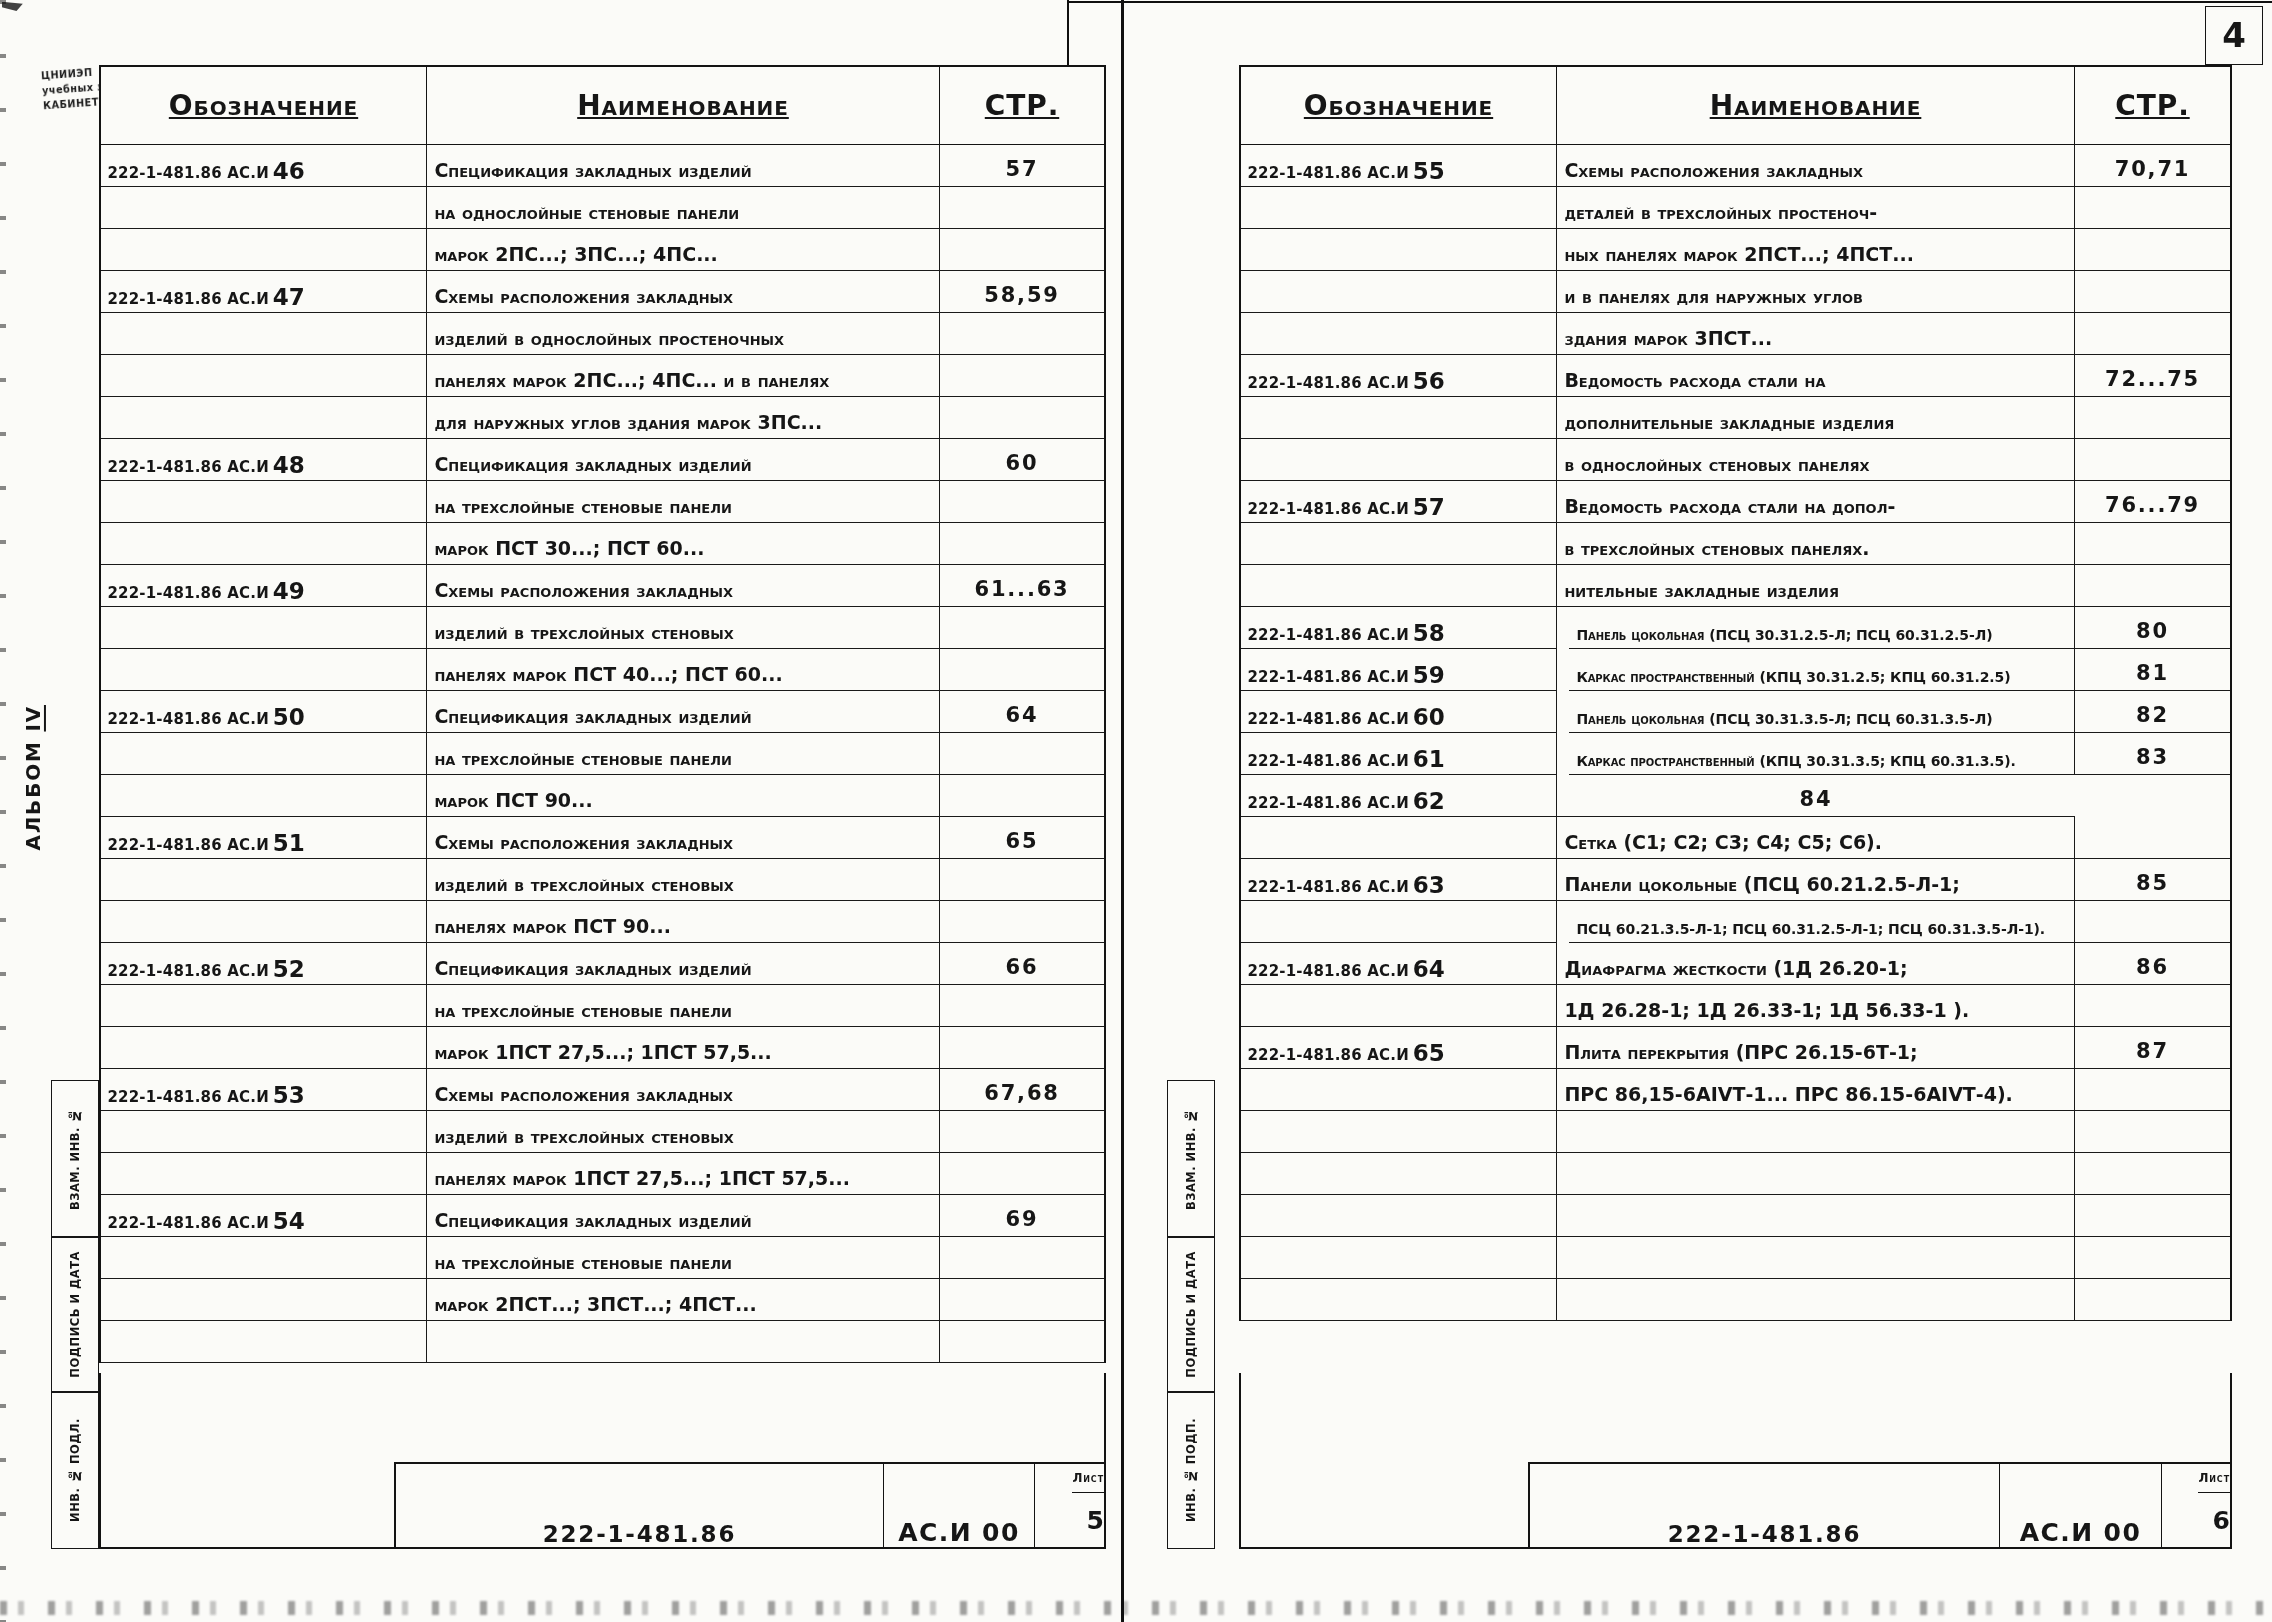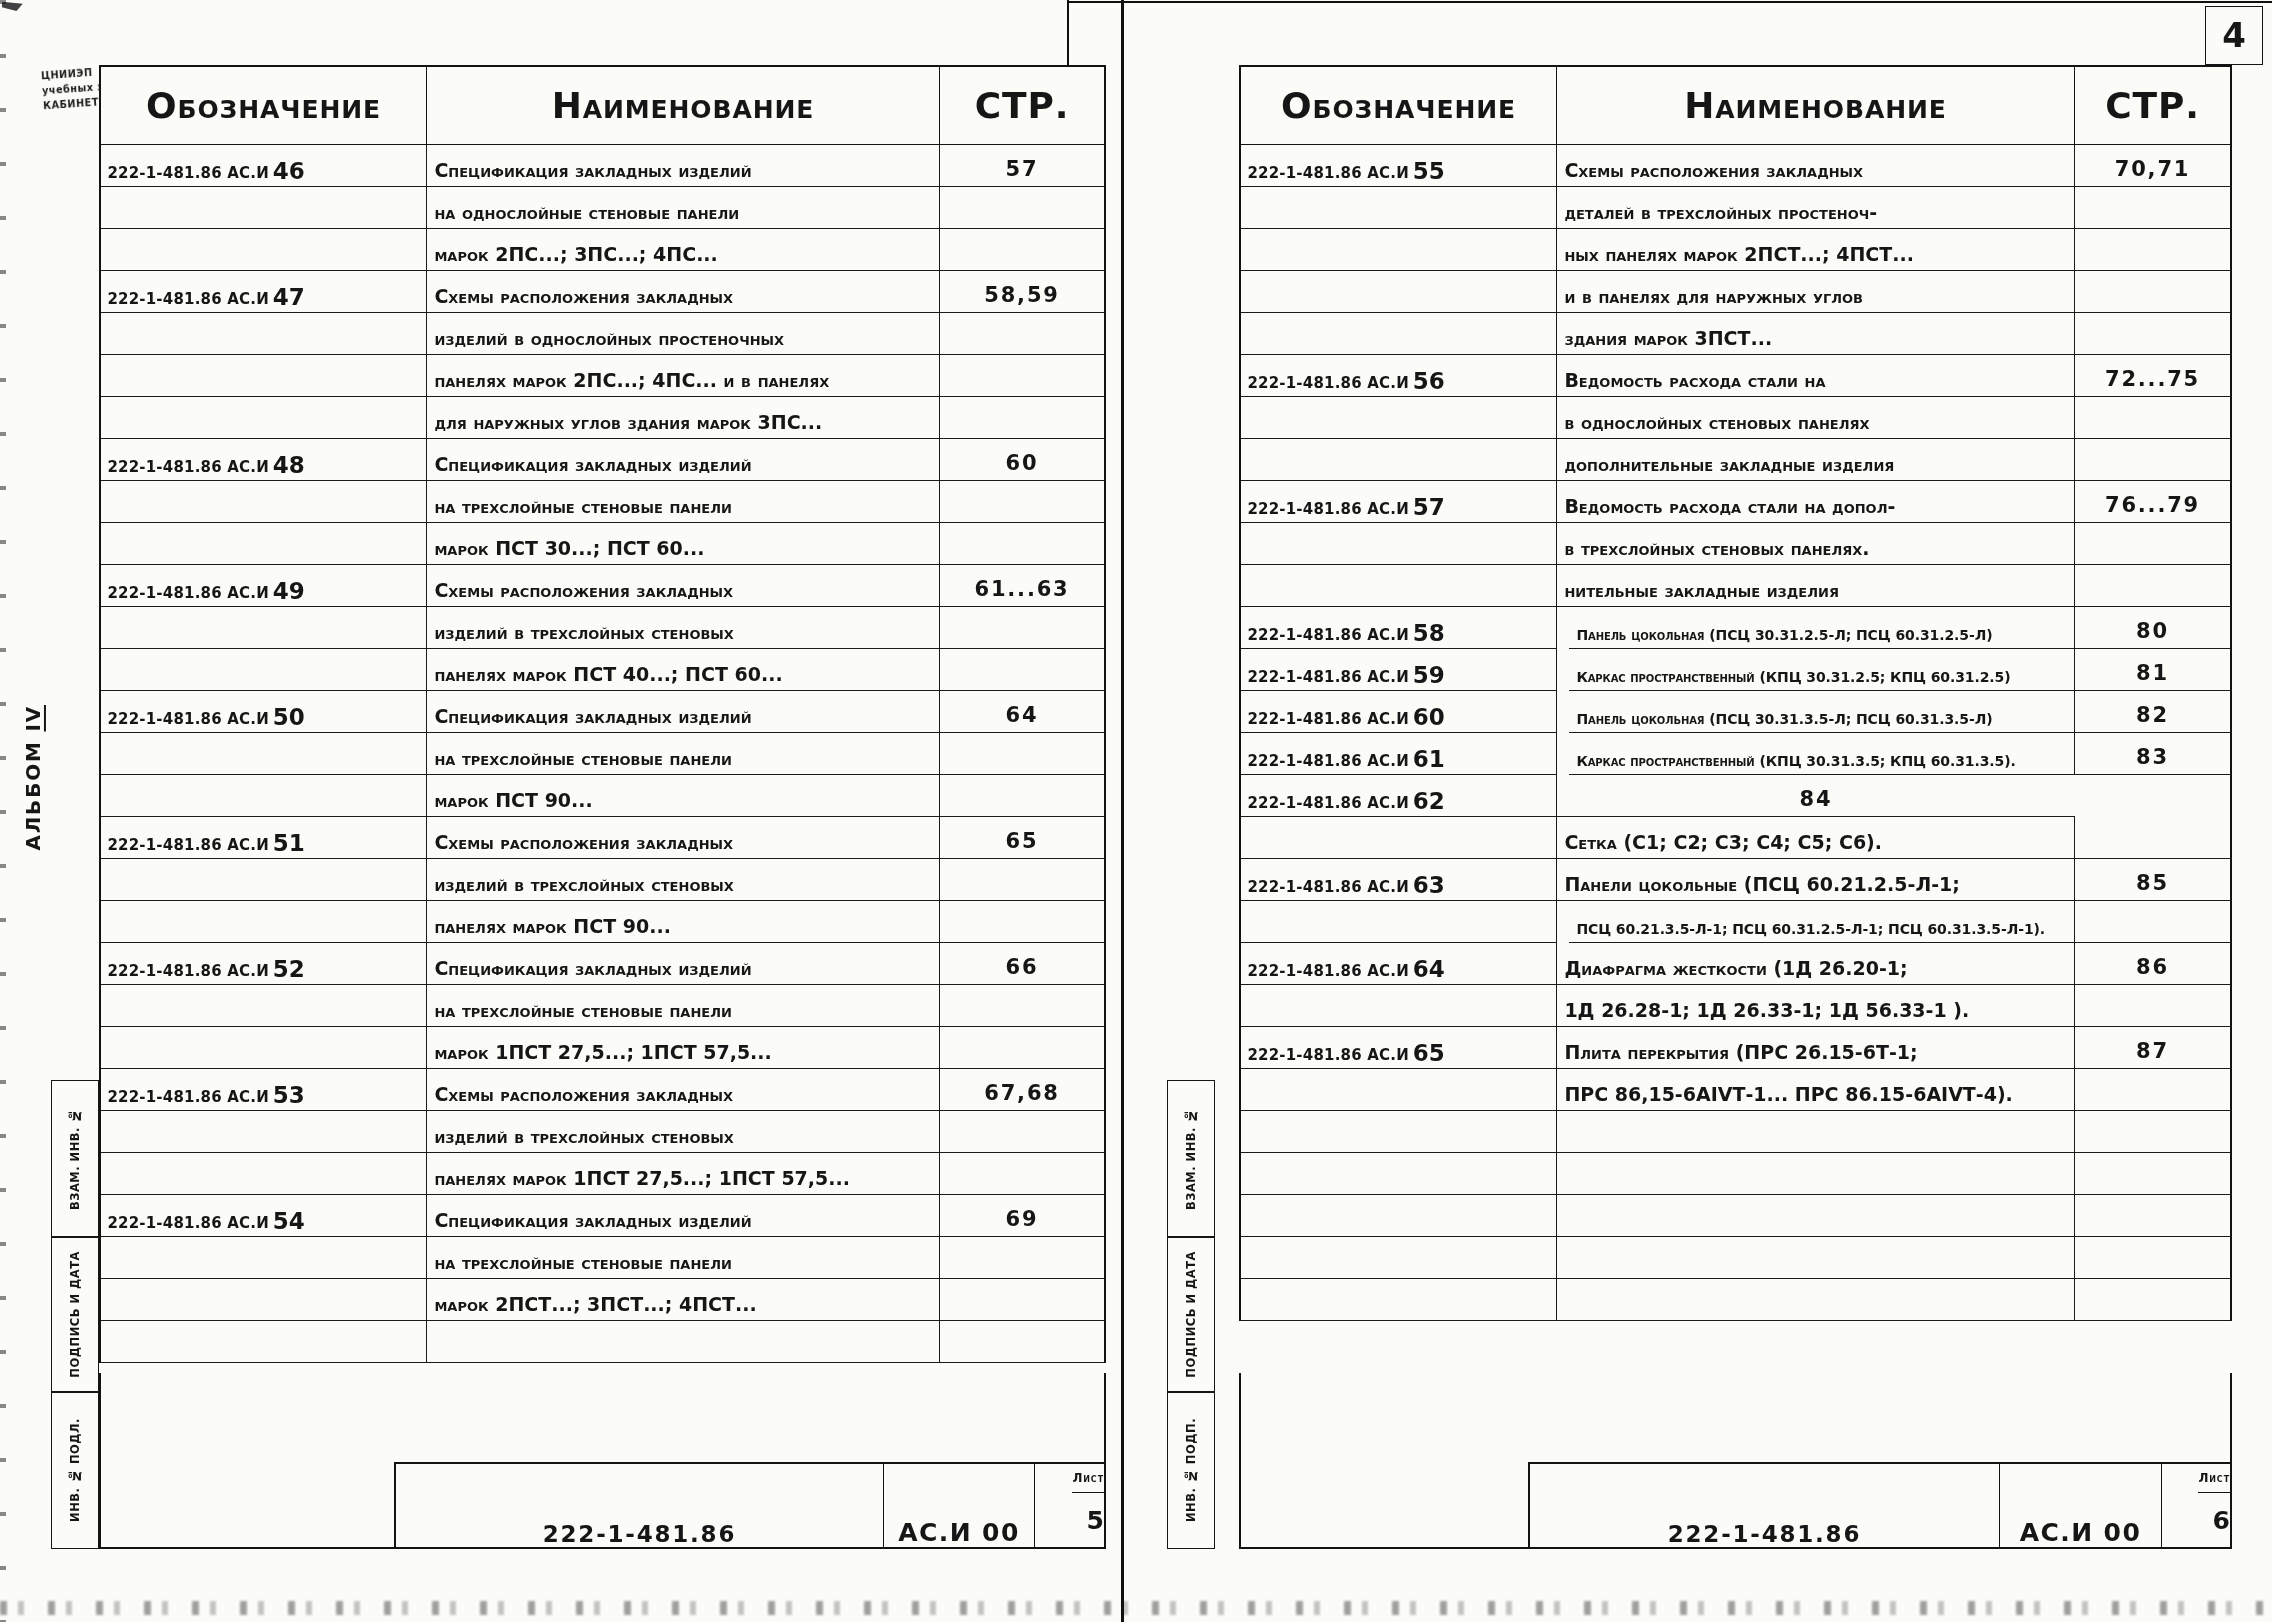--- a/index.html
+++ b/index.html
@@ -42,21 +42,21 @@
   
   .margin-col{position:absolute;width:48px;height:469px;display:flex;flex-direction:column;}
   .mbox{flex:1;border:1.8px solid #161616;display:flex;align-items:center;justify-content:center;}
   .mbox + .mbox{margin-top:-1.8px;}
   .mbox .vtext{font-size:11.5px;letter-spacing:0.5px;}
 
   
   .sheet-table{position:absolute;border:2.8px solid #131313;border-bottom:none;background:#fbfbf8;box-sizing:border-box;}
   .thead{display:grid;grid-template-columns:var(--cols);height:77px;border-bottom:1.8px solid #131313;}
   .hcell{display:flex;align-items:center;justify-content:center;
-    font-variant:small-caps;font-weight:700;font-size:36px;letter-spacing:0.9px;overflow:hidden;}
+    font-variant:small-caps;font-weight:700;font-size:28px;letter-spacing:0.9px;overflow:hidden;text-decoration:underline;}
   .hcell.cd,.hcell.cn{border-right:1.8px solid #131313;}
   .trow{display:grid;grid-template-columns:var(--cols);height:42px;}
   .cell{border-bottom:1.4px solid #1a1a1a;display:flex;align-items:flex-end;overflow:hidden;box-sizing:border-box;height:42px;}
   .dcell{border-right:1.8px solid #1a1a1a;padding:0 0 4.6px 6.4px;}
   .dcode{font-size:15px;font-weight:600;line-height:1;letter-spacing:0.2px;}
   .dnum{font-size:23px;font-weight:700;line-height:.9;margin-left:3.7px;}
   .ncell{border-right:1.8px solid #1a1a1a;padding:0 3.7px 4.6px 7.4px;
     font-variant:small-caps;font-weight:600;font-size:19px;white-space:nowrap;}
   .ncell.compact{font-size:14px;font-weight:700;letter-spacing:-0.1px;margin-left:12px;}
   .pcell{justify-content:center;padding-bottom:4.6px;font-size:21px;font-weight:600;letter-spacing:1.8px;}
@@ -346,26 +346,26 @@
         <div class="trow">
           <div class="cell dcell">
             <span class="dcode">222-1-481.86 АС.И</span>
             <span class="dnum">56</span>
           </div>
           <div class="cell ncell">Ведомость расхода стали на</div>
           <div class="cell pcell">72...75</div>
         </div>
         <div class="trow">
           <div class="cell dcell"></div>
+          <div class="cell ncell">дополнительные закладные изделия</div>
+          <div class="cell pcell"></div>
+        </div>
+        <div class="trow">
+          <div class="cell dcell"></div>
           <div class="cell ncell">в однослойных стеновых панелях</div>
-          <div class="cell pcell"></div>
-        </div>
-        <div class="trow">
-          <div class="cell dcell"></div>
-          <div class="cell ncell">дополнительные закладные изделия</div>
           <div class="cell pcell"></div>
         </div>
         <div class="trow">
           <div class="cell dcell">
             <span class="dcode">222-1-481.86 АС.И</span>
             <span class="dnum">57</span>
           </div>
           <div class="cell ncell">Ведомость расхода стали на допол-</div>
           <div class="cell pcell">76...79</div>
         </div>

